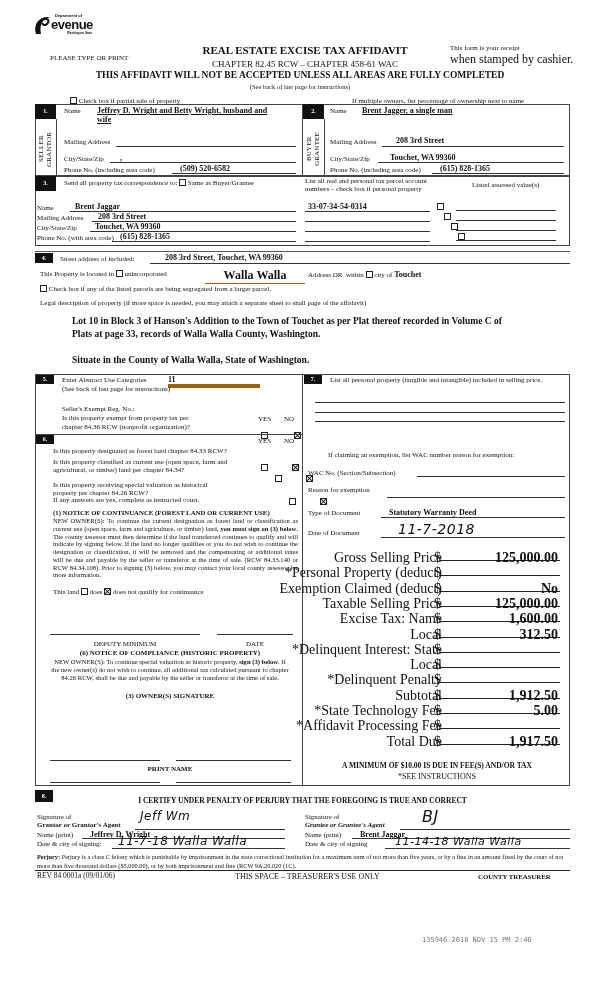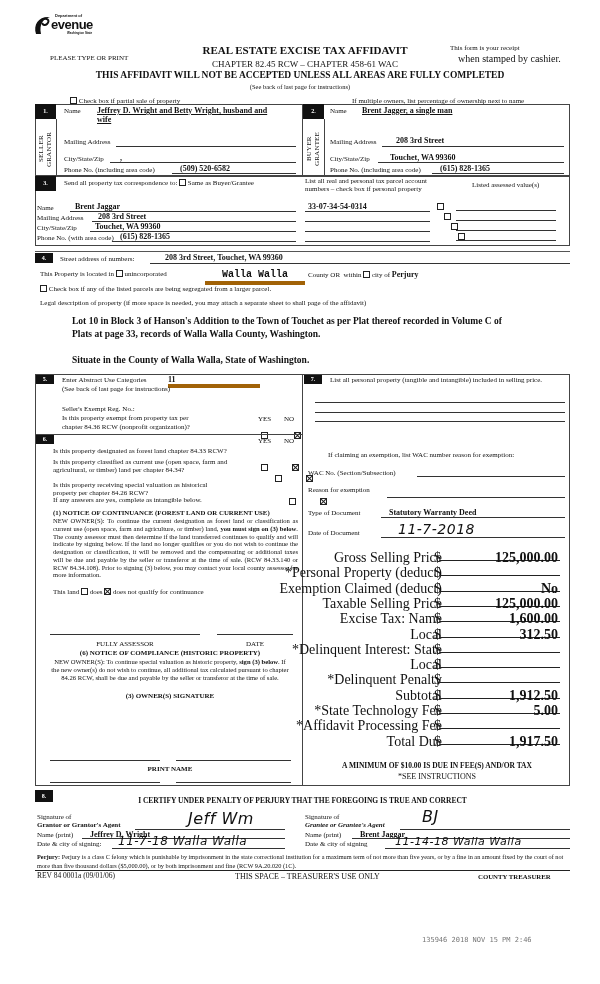--- a/index.html
+++ b/index.html
@@ -34,21 +34,21 @@
     <path d="M9 6 C13 3, 18 6, 14 10 C12 12, 10 11, 9 9" fill="none" stroke="#111" stroke-width="2"></path>
   </svg>
   <div style="position:absolute; left:22px; top:2px; font-family:'Liberation Sans',sans-serif; font-size:4px; font-weight:bold;">Department of</div>
   <div style="position:absolute; left:18px; top:6px; font-family:'Liberation Sans',sans-serif; font-size:13px; font-weight:bold; letter-spacing:-0.5px;">evenue</div>
   <div style="position:absolute; left:34px; top:20px; font-family:'Liberation Sans',sans-serif; font-size:3px; font-weight:bold;">Washington State</div>
 </div>
 <div class="abs" style="left:50px; top:54px; font-size:7px;">PLEASE TYPE OR PRINT</div>
 <div class="abs center" style="left:170px; top:44px; width:270px; font-size:11px; font-weight:bold;">REAL ESTATE EXCISE TAX AFFIDAVIT</div>
 <div class="abs center" style="left:170px; top:59px; width:270px; font-size:9px;">CHAPTER 82.45 RCW – CHAPTER 458-61 WAC</div>
 <div class="abs" style="left:450px; top:44px; font-size:7px;">This form is your receipt</div>
-<div class="abs" style="left:450px; top:53px; font-size:10px;margin-left:8px;">when stamped by cashier.</div>
+<div class="abs" style="left:450px; top:53px; font-size:12px;">when stamped by cashier.</div>
 <div class="abs center" style="left:40px; top:70px; width:520px; font-size:9.5px; font-weight:bold;">THIS AFFIDAVIT WILL NOT BE ACCEPTED UNLESS ALL AREAS ARE FULLY COMPLETED</div>
 <div class="abs center" style="left:40px; top:83px; width:520px; font-size:6.5px;">(See back of last page for instructions)</div>
 
 
 <div class="abs" style="left:70px; top:97px; font-size:7px;">
   <span class="cb"></span>
   <span>Check box if partial sale of property</span>
 </div>
 <div class="abs" style="left:352px; top:97px; font-size:7px;">If multiple owners, list percentage of ownership next to name</div>
 
@@ -115,36 +115,36 @@
 
 
 <div class="abs" style="left:305px; top:177px;">List all real and personal tax parcel account</div>
 <div class="abs" style="left:305px; top:185px;">numbers – check box if personal property</div>
 <div class="abs" style="left:472px; top:181px;">Listed assessed value(s)</div>
 <div id="parcel-rows"><div class="abs b" style="left: 308px; top: 202px; width: 120px; font-size: 8px; height: 9px;">33-07-34-54-0314</div><div class="line" style="left: 305px; top: 211px; width: 125px;"></div><span class="abs cb" style="left: 437px; top: 203px;"></span><div class="abs" style="left: 456px; top: 202px; width: 100px; height: 9px; border-bottom: 1px solid rgb(51, 51, 51);"></div><div class="abs b" style="left: 308px; top: 212px; width: 120px; font-size: 8px; height: 9px;"></div><div class="line" style="left: 305px; top: 221px; width: 125px;"></div><span class="abs cb" style="left: 437px; top: 213px;"></span><div class="abs" style="left: 456px; top: 212px; width: 100px; height: 9px; border-bottom: 1px solid rgb(51, 51, 51);"></div><div class="abs b" style="left: 308px; top: 222px; width: 120px; font-size: 8px; height: 9px;"></div><div class="line" style="left: 305px; top: 231px; width: 125px;"></div><span class="abs cb" style="left: 437px; top: 223px;"></span><div class="abs" style="left: 456px; top: 222px; width: 100px; height: 9px; border-bottom: 1px solid rgb(51, 51, 51);"></div><div class="abs b" style="left: 308px; top: 232px; width: 120px; font-size: 8px; height: 9px;"></div><div class="line" style="left: 305px; top: 241px; width: 125px;"></div><span class="abs cb" style="left: 437px; top: 233px;"></span><div class="abs" style="left: 456px; top: 232px; width: 100px; height: 9px; border-bottom: 1px solid rgb(51, 51, 51);"></div></div>
 
 
 <div class="abs" style="left:35px; top:251px; width:535px; height:1px; background:#555;"></div>
 <div class="abs secnum" style="left:35px; top:253px; width:18px; height:10px; line-height:10px;">4.</div>
-<div class="abs" style="left:60px; top:255px;">Street address of numbers:</div>
+<div class="abs" style="left:60px; top:255px;">Street address of included:</div>
 <div class="abs b" style="left:165px; top:253px; font-size:8px;">208 3rd Street, Touchet, WA  99360</div>
 <div class="line" style="left:150px; top:263px; width:420px;"></div>
 
 <div class="abs" style="left:40px; top:270px;">
   <span>This Property is located in</span>
   <span class="cb"></span>
   <span>unincorporated</span>
 </div>
-<div class="abs b center" style="left:205px; top:269px; width:100px; font-size:10px; border-bottom:4px solid #a16207;font-family:Liberation Mono, monospace;">Walla Walla</div>
+<div class="abs b center" style="left:205px; top:269px; width:100px; font-size:12px; border-bottom:1px solid #a16207;">Walla Walla</div>
 <div class="abs" style="left:308px; top:270px;">
-  <span>County OR</span>&nbsp;
+  <span>Address OR</span>&nbsp;
   <span>within</span>
   <span class="cb"></span>
   <span>city of</span>
-  <b style="font-size:8px;">Perjury</b>
+  <b style="font-size:8px;">Touchet</b>
 </div>
 <div class="abs" style="left:40px; top:285px;">
   <span class="cb"></span>
   <span>Check box if any of the listed parcels are being segregated from a larger parcel.</span>
 </div>
 <div class="abs" style="left:40px; top:299px;">Legal description of property (if more space is needed, you may attach a separate sheet to shall page of the affidavit)</div>
 <div class="abs b" style="left:72px; top:316px; width:500px; font-size:9.5px;">Lot 10 in Block 3 of Hanson's Addition to the Town of Touchet as per Plat thereof recorded in Volume C of</div>
 <div class="abs b" style="left:72px; top:329px; width:500px; font-size:9.5px;">Plats at page 33, records of Walla Walla County, Washington.</div>
 <div class="abs b" style="left:72px; top:355px; width:500px; font-size:9.5px;">Situate in the County of Walla Walla, State of Washington.</div>
 
@@ -164,35 +164,35 @@
 <div class="abs" style="left:284px; top:415px;">NO</div>
 <span class="abs cb" style="left:261px; top:424px;"></span>
 <span class="abs cb x" style="left:285px; top:424px;"></span>
 
 
 <div class="abs" style="left:35px; top:434px; width:267px; height:1px; background:#444;"></div>
 <div class="abs secnum" style="left:36px; top:435px; width:18px; height:9px; line-height:9px;">6.</div>
 <div class="abs" style="left:258px; top:437px;">YES</div>
 <div class="abs" style="left:284px; top:437px;">NO</div>
 <div id="s6-questions"><div class="abs" style="left: 53px; top: 447px; width: 200px;">Is this property designated as forest land chapter 84.33 RCW?</div><span class="abs cb" style="left: 261px; top: 448px;"></span><span class="abs cb x" style="left: 285px; top: 448px;"></span><div class="abs" style="left: 53px; top: 458px; width: 200px;">Is this property classified as current use (open space, farm and</div><div class="abs" style="left: 53px; top: 466px; width: 200px;">agricultural, or timber) land per chapter 84.34?</div><span class="abs cb" style="left: 261px; top: 459px;"></span><span class="abs cb x" style="left: 285px; top: 459px;"></span><div class="abs" style="left: 53px; top: 481px; width: 200px;">Is this property receiving special valuation as historical</div><div class="abs" style="left: 53px; top: 489px; width: 200px;">property per chapter 84.26 RCW?</div><span class="abs cb" style="left: 261px; top: 482px;"></span><span class="abs cb x" style="left: 285px; top: 482px;"></span></div>
-<div class="abs" style="left:53px; top:496px;">If any answers are yes, complete as intangible below.</div>
+<div class="abs" style="left:53px; top:496px;">If any answers are yes, complete as instructed court.</div>
 
 <div class="abs b" style="left:53px; top:509px; font-size:6.8px;">(1) NOTICE OF CONTINUANCE (FOREST LAND OR CURRENT USE)</div>
 <div class="abs" style="left:53px; top:517px; width:245px; font-size:6.6px; text-align:justify; line-height:1.18;"><span>NEW OWNER(S): To continue the current designation as forest land or classification as current use (open space, farm and agriculture, or timber) land,</span> <b>you must sign on (3) below</b><span>. The county assessor must then determine if the land transferred continues to qualify and will indicate by signing below. If the land no longer qualifies or you do not wish to continue the designation or classification, it will be removed and the compensating or additional taxes will be due and payable by the seller or transferor at the time of sale. (RCW 84.33.140 or RCW 84.34.108). Prior to signing (3) below, you may contact your local county assessor for more information.</span></div>
 
 <div class="abs" style="left:53px; top:588px;">
   <span>This land</span>
   <span class="cb"></span>
   <span>does</span>
   <span class="cb x"></span>
   <span>does not  qualify for continuance</span>
 </div>
 <div class="line" style="left:50px; top:634px; width:150px;"></div>
 <div class="line" style="left:217px; top:634px; width:76px;"></div>
-<div class="abs center" style="left:50px; top:640px; width:150px;">FULLY ASSESSOR</div>
+<div class="abs center" style="left:50px; top:640px; width:150px;">DEPUTY MINIMUM</div>
 <div class="abs center" style="left:217px; top:640px; width:76px;">DATE</div>
 <div class="abs b center" style="left:40px; top:649px; width:260px;">(6) NOTICE OF COMPLIANCE (HISTORIC PROPERTY)</div>
 <div class="abs center" style="left:50px; top:658px; width:240px; font-size:6.6px; line-height:1.2;"><span>NEW OWNER(S):  To continue special valuation as historic property,</span> <b>sign (3) below</b><span>.  If the new owner(s) do not wish to continue, all additional tax calculated pursuant to chapter 84.26 RCW, shall be due and payable by the seller or transferor at the time of sale.</span></div>
 <div class="abs b center" style="left:40px; top:692px; width:260px;">(3)  OWNER(S) SIGNATURE</div>
 <div class="line" style="left:50px; top:760px; width:110px;"></div>
 <div class="line" style="left:176px; top:760px; width:115px;"></div>
 <div class="abs b center" style="left:40px; top:765px; width:260px;">PRINT NAME</div>
 <div class="line" style="left:50px; top:782px; width:110px;"></div>
 <div class="line" style="left:176px; top:782px; width:115px;"></div>
 
@@ -285,21 +285,21 @@
 
 <div class="abs b center" style="left:304px; top:762px; width:266px; font-size:7.5px;">A MINIMUM OF $10.00 IS DUE IN FEE(S) AND/OR TAX</div>
 <div class="abs center" style="left:304px; top:772px; width:266px; font-size:8px;">*SEE INSTRUCTIONS</div>
 
 
 <div class="abs secnum" style="left:35px; top:790px; width:18px; height:12px; line-height:12px;">8.</div>
 <div class="abs b center" style="left:35px; top:797px; width:535px; font-size:7.5px;">I CERTIFY UNDER PENALTY OF PERJURY THAT THE FOREGOING IS TRUE AND CORRECT</div>
 
 <div class="abs" style="left:37px; top:813px;">Signature of</div>
 <div class="abs b" style="left:37px; top:821px;">Grantor or Grantor's Agent</div>
-<div class="abs hand" style="left:140px; top:810px; font-size:16px;margin-left:48px;">Jeff Wm</div>
+<div class="abs hand" style="left:140px; top:810px; font-size:12px;">Jeff Wm</div>
 <div class="line" style="left:135px; top:829px; width:150px;"></div>
 <div class="abs" style="left:37px; top:831px;">Name (print)</div>
 <div class="abs b" style="left:90px; top:830px; font-size:8px;">Jeffrey D. Wright</div>
 <div class="line" style="left:82px; top:838px; width:203px;"></div>
 <div class="abs" style="left:37px; top:840px;">Date &amp; city of signing:</div>
 <div class="abs hand" style="left:118px; top:835px; font-size:12px;">11-7-18   Walla Walla</div>
 <div class="line" style="left:112px; top:848px; width:173px;"></div>
 
 <div class="abs" style="left:305px; top:813px;">Signature of</div>
 <div class="abs b" style="left:305px; top:821px;font-style:italic;">Grantee or Grantee's Agent</div>

